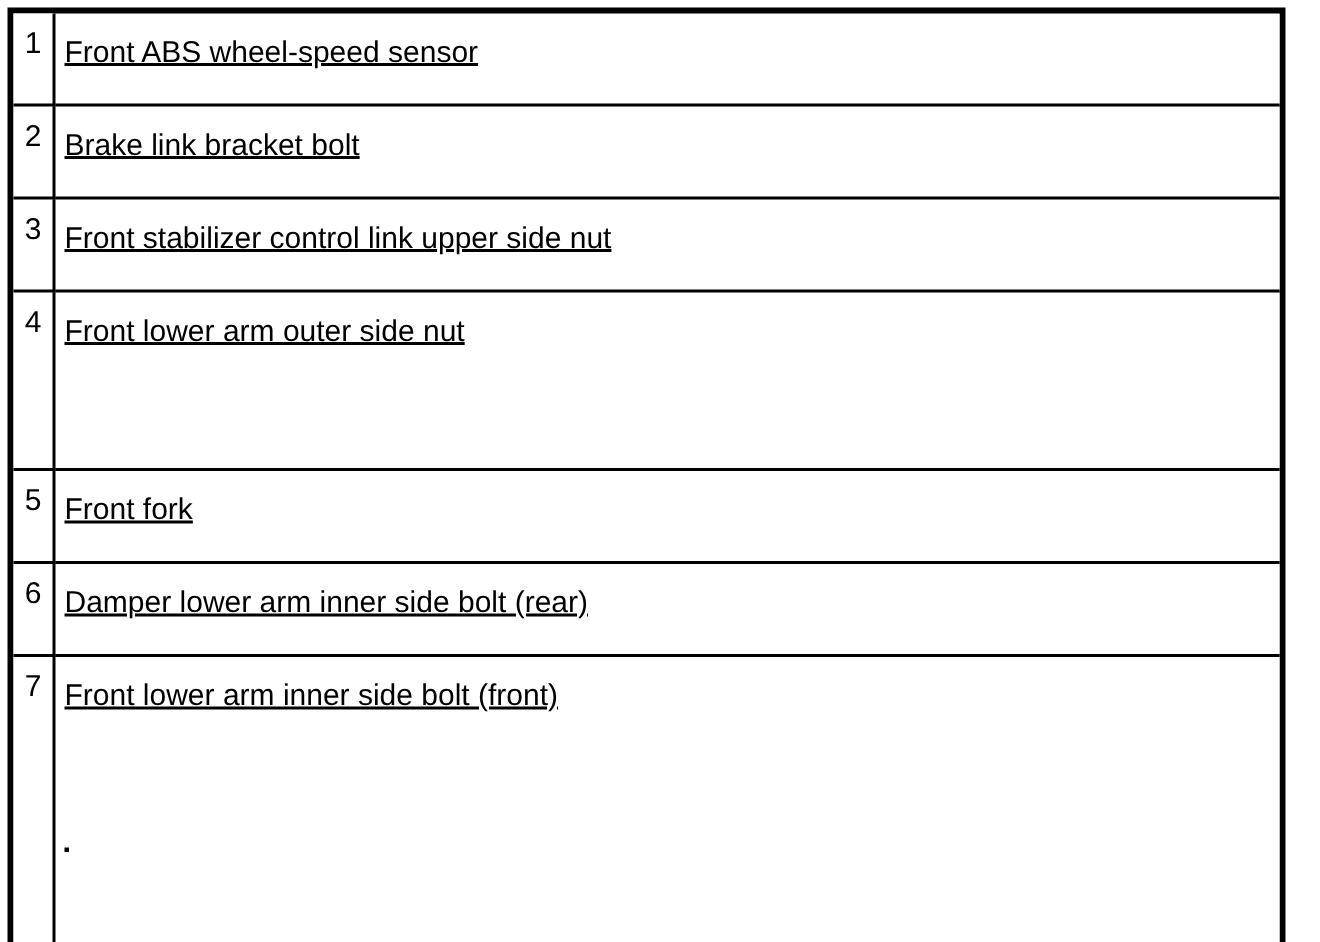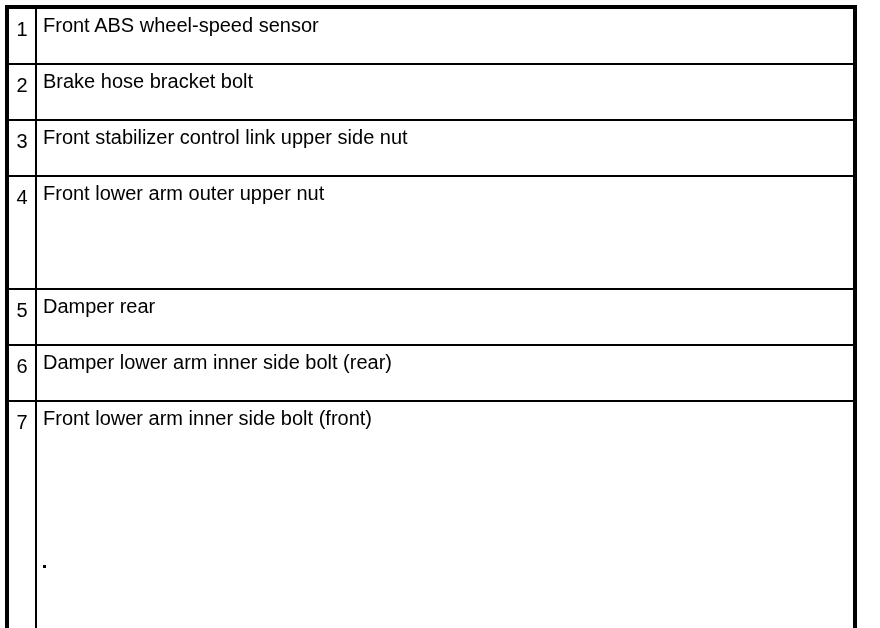--- a/index.html
+++ b/index.html
@@ -62,23 +62,24 @@
     line-height: 1;
     padding-top: 10px;
     padding-bottom: 4px;
     white-space: nowrap;
   }
 
   
   td.desc-cell {
     font-size: 20px;
     line-height: 1;
-    padding: 6px 0 4px 6px;
+    padding: 16px 0 4px 6px;
     white-space: nowrap;
     overflow: hidden;
+    text-decoration: underline;
   }
 
   
   tr.r-short  td { height: 40px; }
   tr.r-tall   td { height: 97px; }
   tr.r-xtall  td { height: 260px; }
 
   
   .ink-speck {
     position: absolute;
@@ -98,36 +99,36 @@
     <table>
       <tbody>
 
         <tr class="r-short">
           <td class="num-cell">1</td>
           <td class="desc-cell">Front ABS wheel-speed sensor</td>
         </tr>
 
         <tr class="r-short">
           <td class="num-cell">2</td>
-          <td class="desc-cell">Brake hose bracket bolt</td>
+          <td class="desc-cell">Brake link bracket bolt</td>
         </tr>
 
         <tr class="r-short">
           <td class="num-cell">3</td>
           <td class="desc-cell">Front stabilizer control link upper side nut</td>
         </tr>
 
         <tr class="r-tall">
           <td class="num-cell">4</td>
-          <td class="desc-cell">Front lower arm outer upper nut</td>
+          <td class="desc-cell">Front lower arm outer side nut</td>
         </tr>
 
         <tr class="r-short">
           <td class="num-cell">5</td>
-          <td class="desc-cell">Damper rear</td>
+          <td class="desc-cell">Front fork</td>
         </tr>
 
         <tr class="r-short">
           <td class="num-cell">6</td>
           <td class="desc-cell">Damper lower arm inner side bolt (rear)</td>
         </tr>
 
         <tr class="r-xtall">
           <td class="num-cell">7</td>
           <td class="desc-cell">Front lower arm inner side bolt (front)</td>

